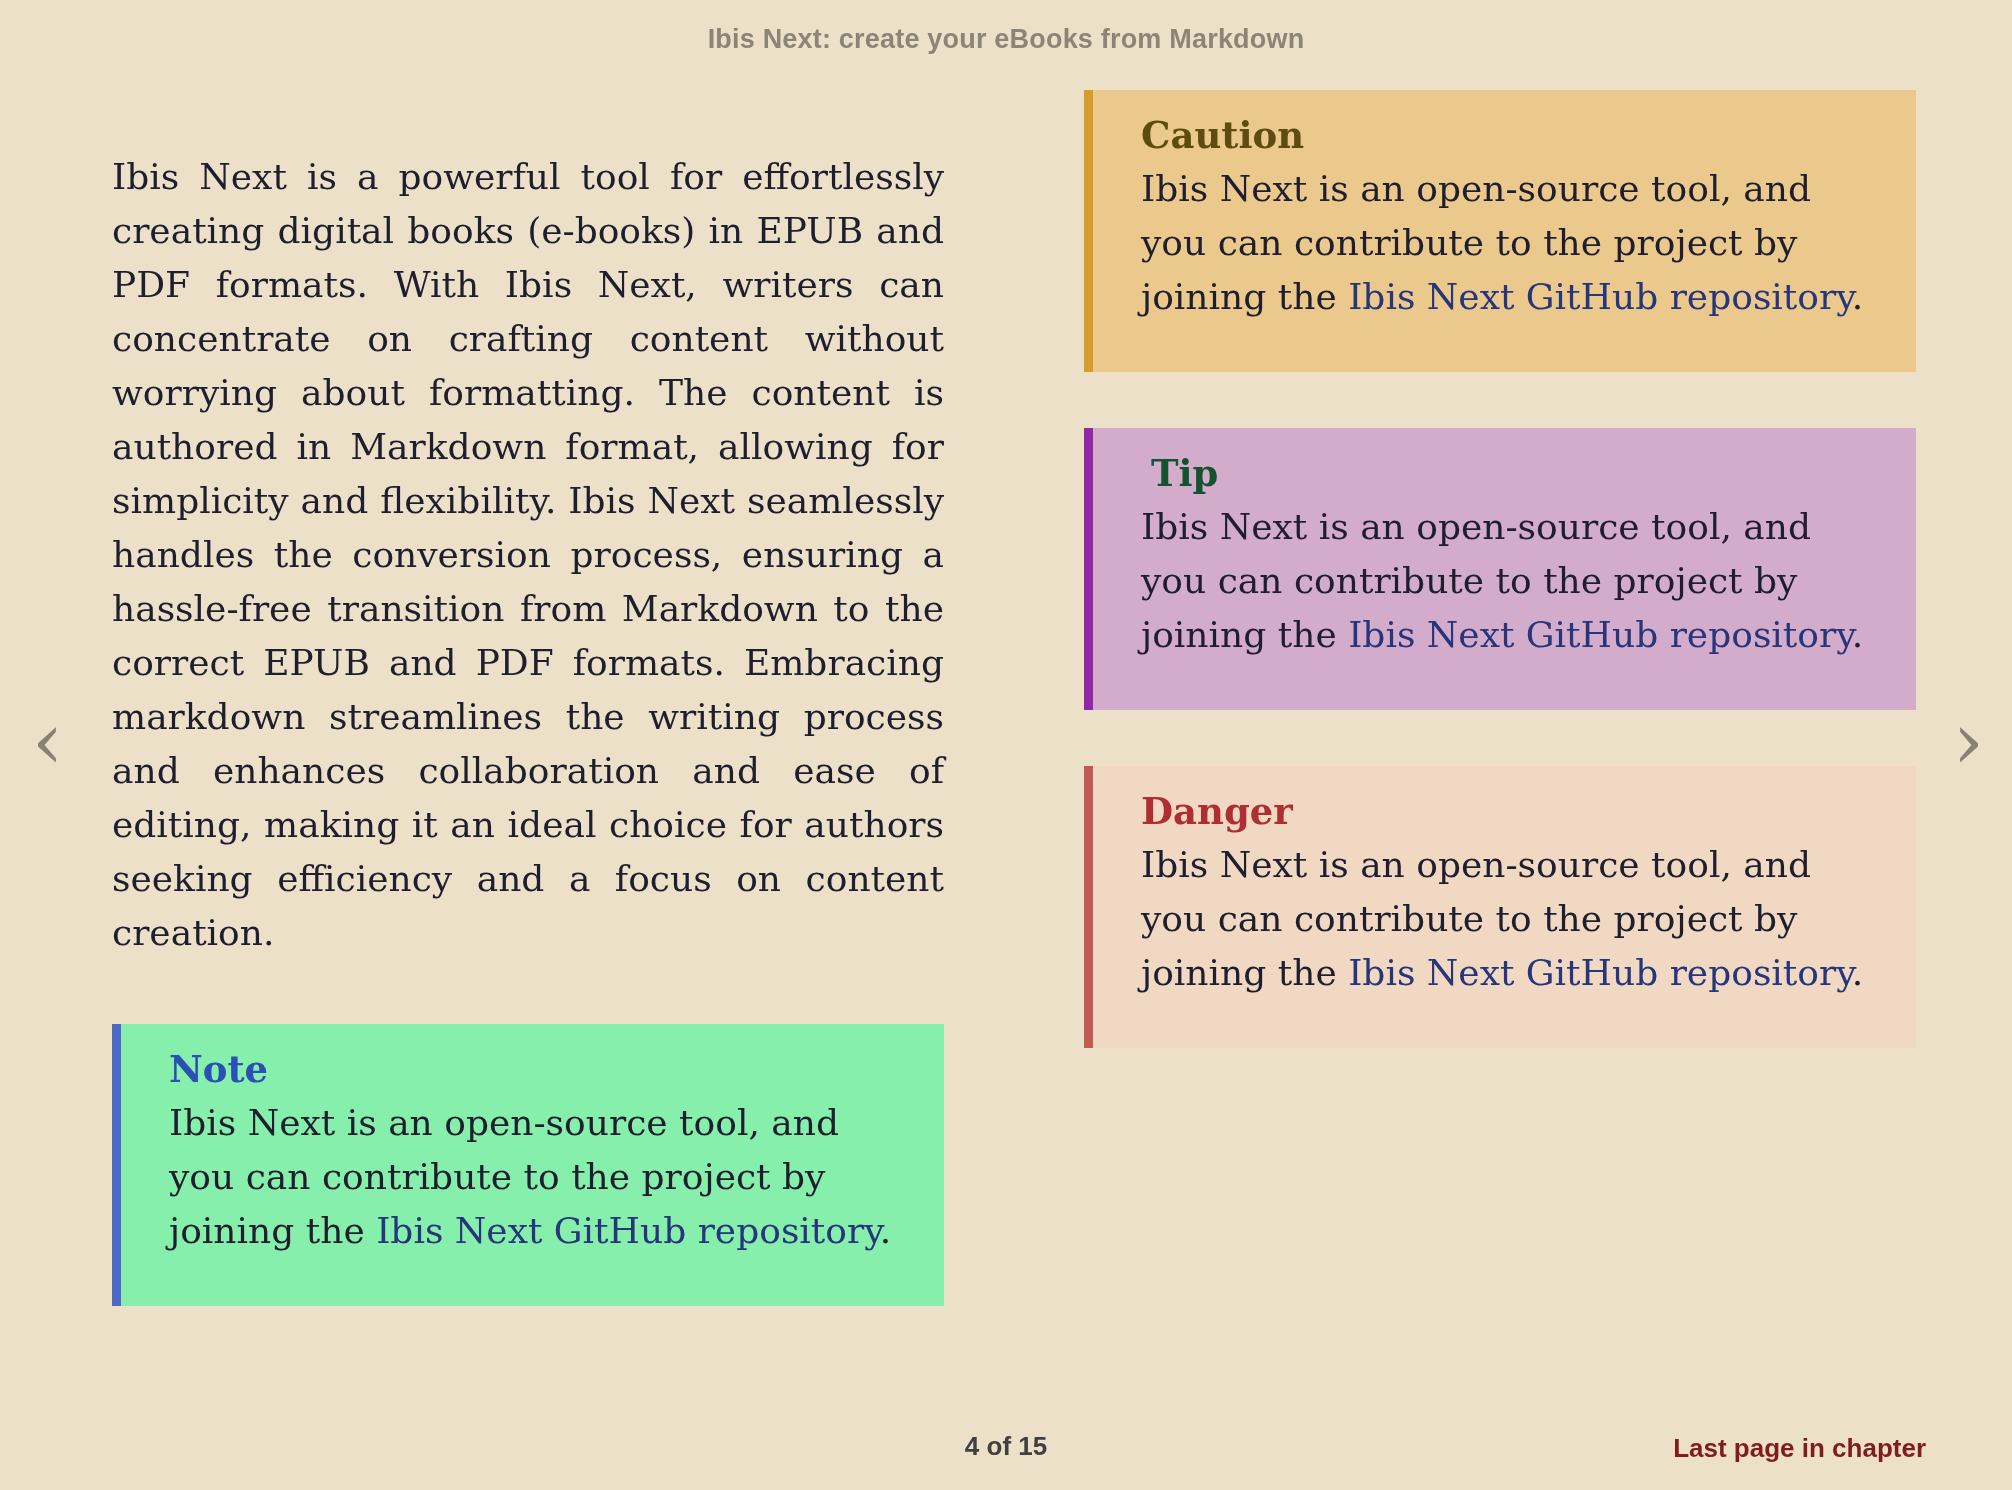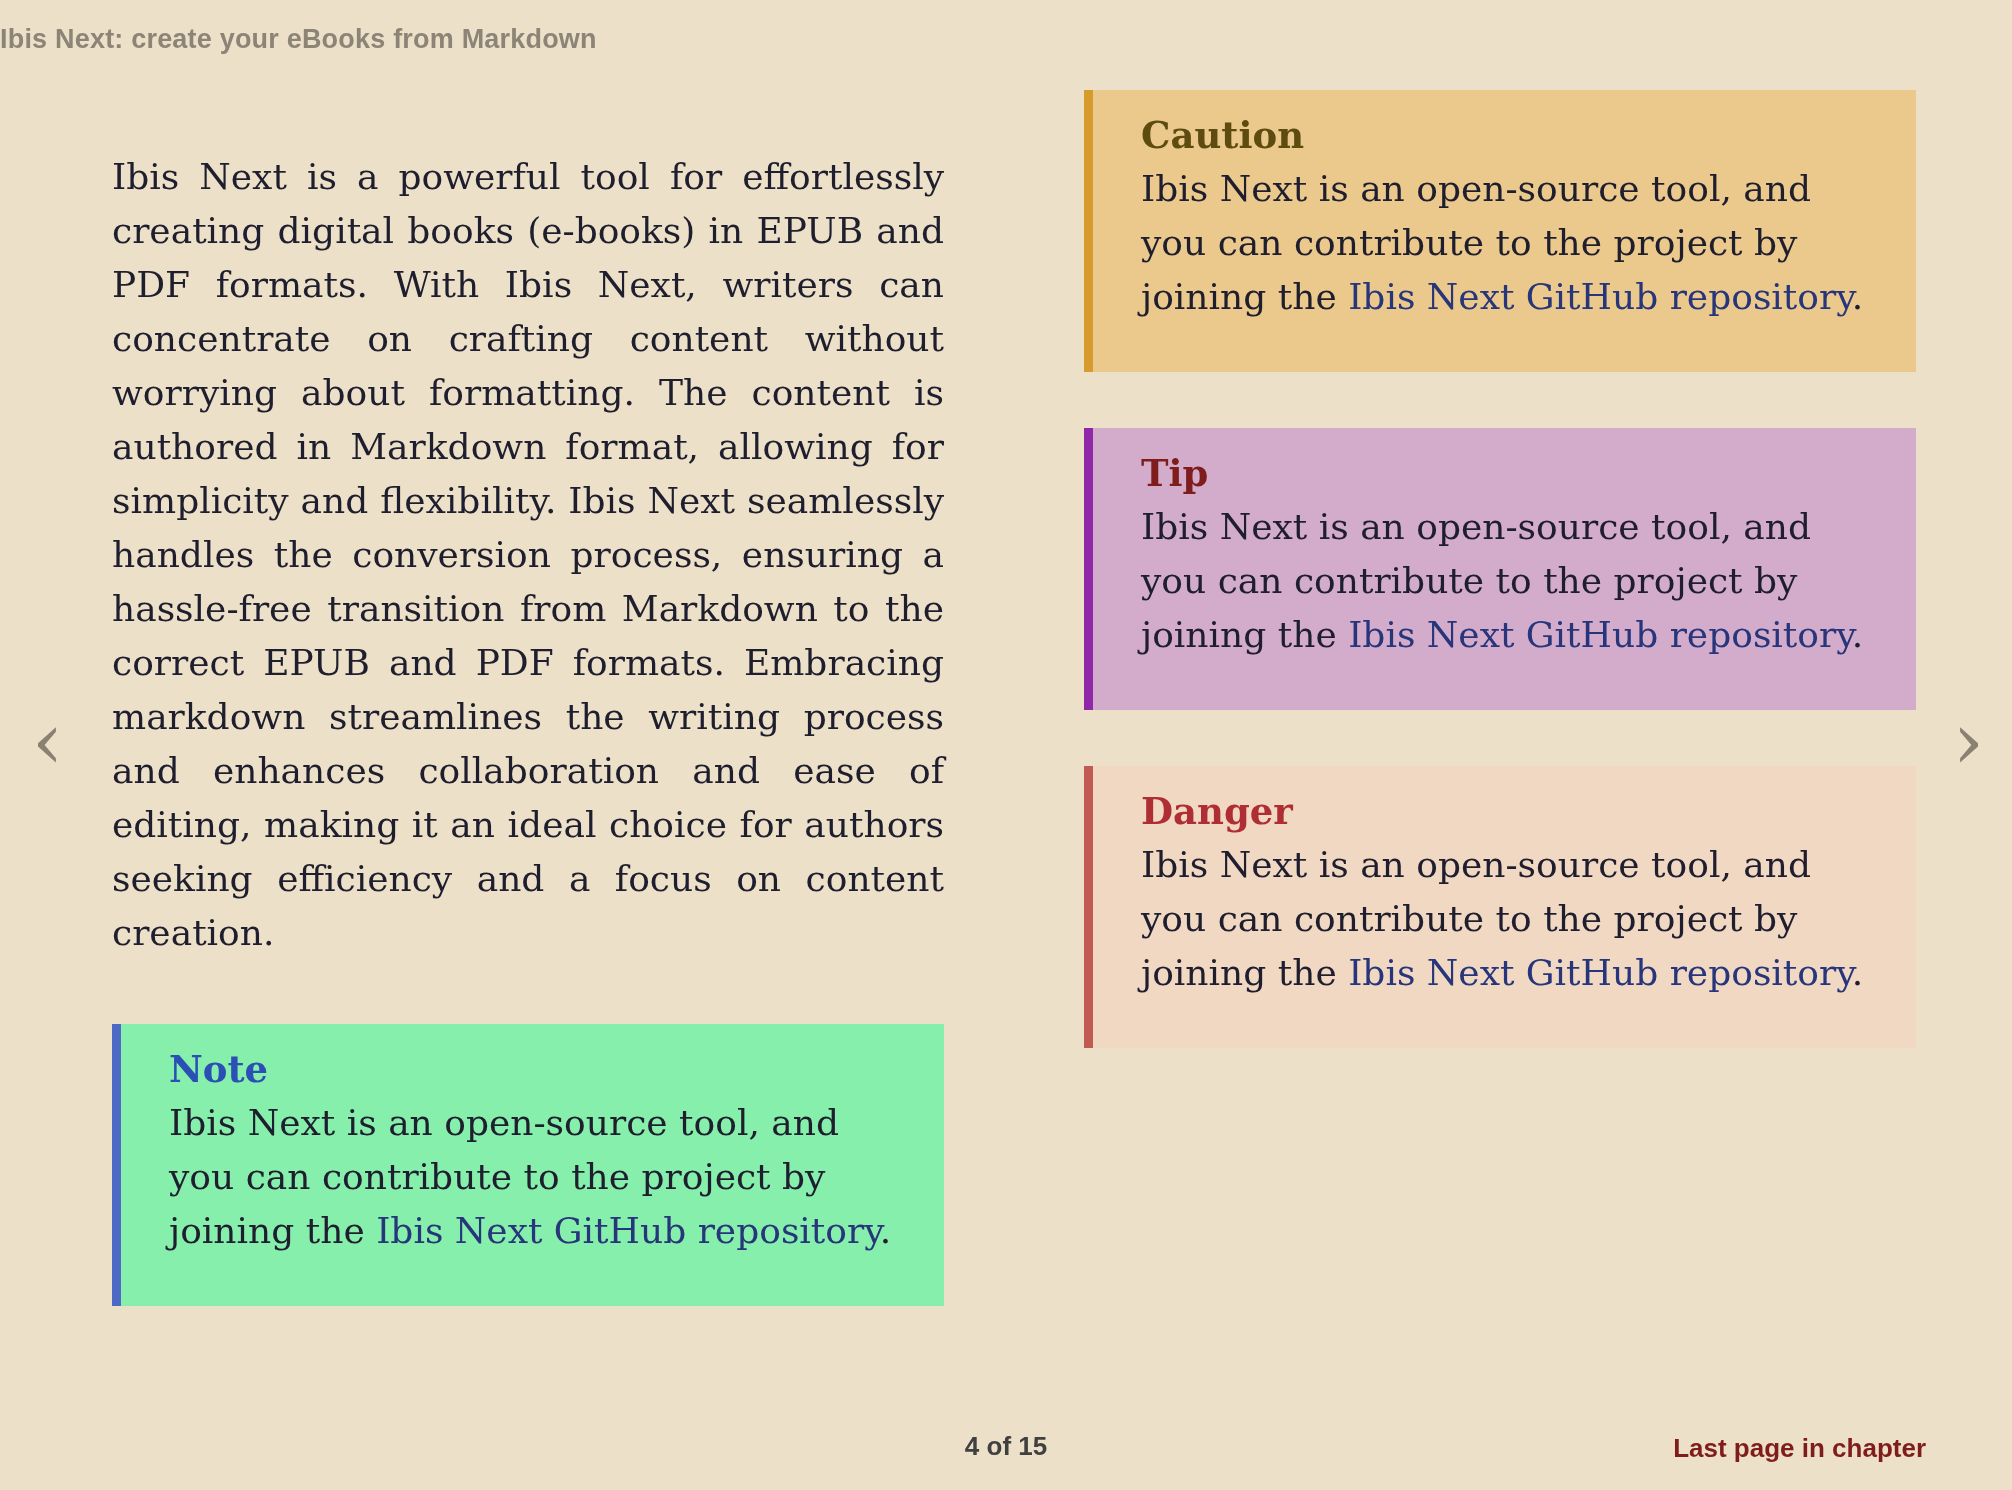--- a/index.html
+++ b/index.html
@@ -12,20 +12,21 @@
     font-family: "DejaVu Serif", serif;
     overflow: hidden;
   }
 
   
   .top-header {
     position: absolute;
     top: 24px;
     left: 0;
     width: 100%;
+    text-align: center;
   }
   .book-title {
     display: inline-block;
     font-family: "Liberation Sans", sans-serif;
     font-weight: bold;
     font-size: 27px;
     color: #8c8476;
     letter-spacing: 0.2px;
   }
 
@@ -150,21 +151,21 @@
   </section>
 
   <section class="col">
 
     <aside class="callout callout-caution" style="background: rgb(235, 200, 139); border-left-color: rgb(213, 156, 45);">
       <div class="callout-title" style="color: rgb(93, 75, 16);">Caution</div>
       <p class="callout-body"><span>Ibis Next is an open-source tool, and you can contribute to the project by joining the </span><a class="callout-link" style="color: rgb(39, 53, 122);">Ibis Next GitHub repository</a><span>.</span></p>
     </aside>
 
     <aside class="callout callout-tip" style="background: rgb(212, 172, 203); border-left-color: rgb(144, 39, 168);">
-      <div class="callout-title" style="color: #7f1d1d;">Tip</div>
+      <div class="callout-title" style="color: #14532d; margin-left: 10px;">Tip</div>
       <p class="callout-body"><span>Ibis Next is an open-source tool, and you can contribute to the project by joining the </span><a class="callout-link" style="color: rgb(39, 53, 122);">Ibis Next GitHub repository</a><span>.</span></p>
     </aside>
 
     <aside class="callout callout-danger" style="background: rgb(241, 216, 195); border-left-color: rgb(193, 90, 80);">
       <div class="callout-title" style="color: rgb(175, 46, 51);">Danger</div>
       <p class="callout-body"><span>Ibis Next is an open-source tool, and you can contribute to the project by joining the </span><a class="callout-link" style="color: rgb(39, 53, 122);">Ibis Next GitHub repository</a><span>.</span></p>
     </aside>
 
 
   </section>

